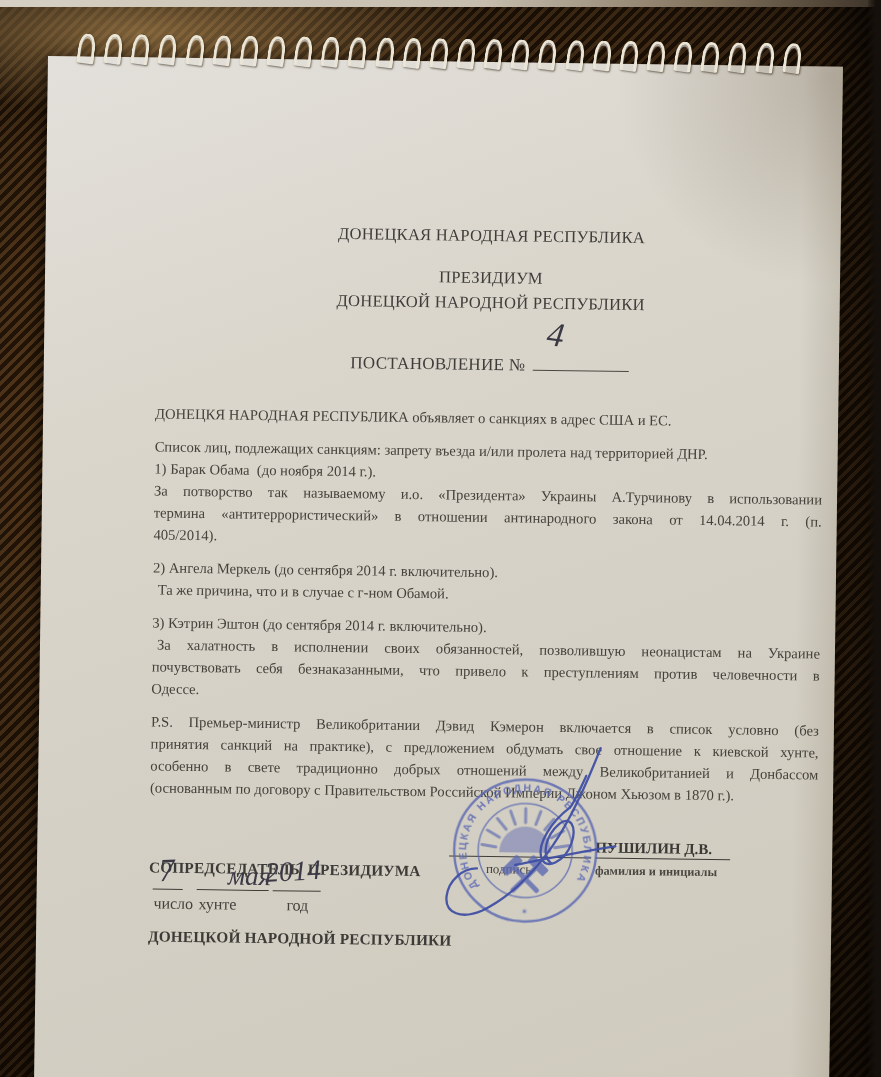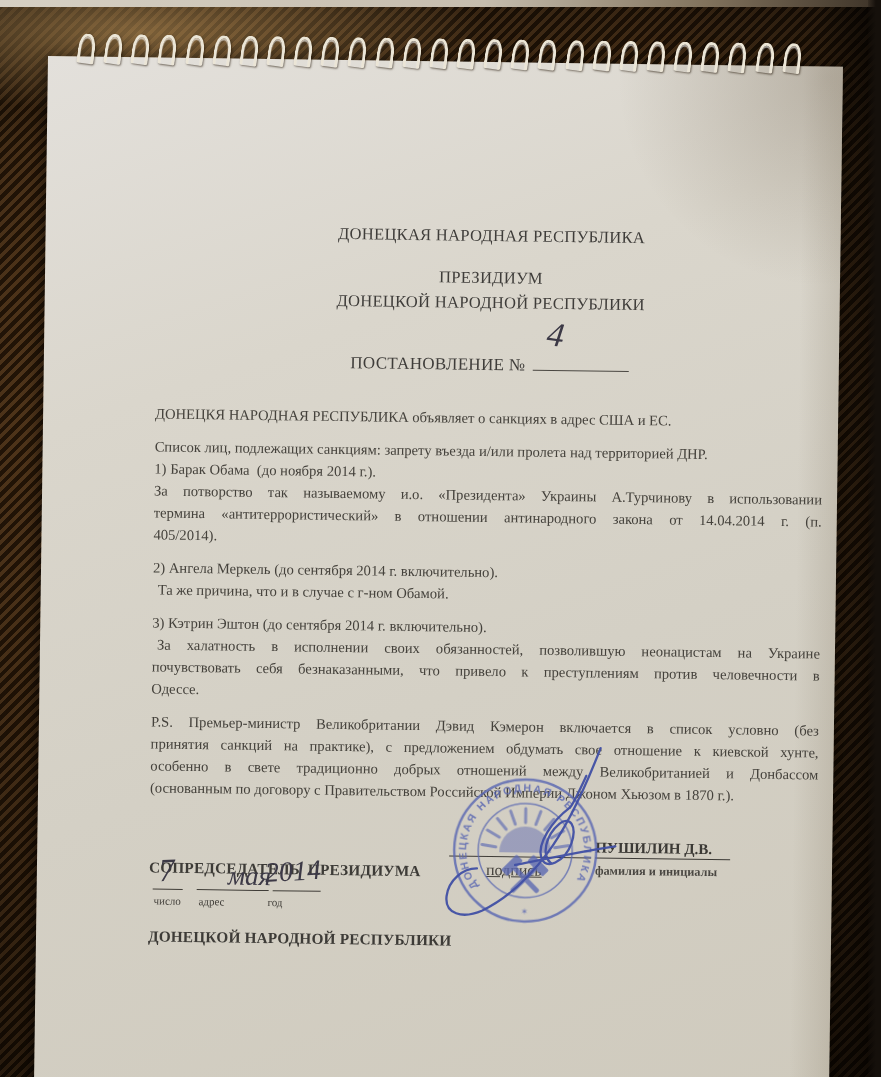--- a/index.html
+++ b/index.html
@@ -63,34 +63,34 @@
   .para-line{line-height:22px;text-align:justify;}
   .stretch{text-align-last:justify;}
   .ind{padding-left:5px;}
   .ws{white-space:pre-wrap;}
   
   .sig-area{position:relative;height:330px;}
   .sig-left{font-weight:bold;font-size:15.3px;line-height:23px;color:#3d3b37;
     letter-spacing:.2px;white-space:pre-wrap;}
   .sign-line{position:absolute;left:300px;top:24px;width:142px;height:18px;
     border-bottom:1.5px solid #403d38;z-index:1;}
-  .sign-caption{position:absolute;left:337px;top:47px;font-size:16px;
-    color:#44413c;z-index:1;text-decoration:underline;}
+  .sign-caption{position:absolute;left:337px;top:47px;font-size:13px;
+    color:#44413c;z-index:1;}
   .sig-name{position:absolute;left:446px;top:24px;font-weight:bold;font-size:15px;
     color:#3b3935;border-bottom:1.6px solid #3b3935;padding:0 18px 1px 0;z-index:1;}
   .name-caption{position:absolute;left:446px;top:48px;font-size:12.3px;
     font-weight:bold;color:#4a4742;z-index:1;}
   .d-line{position:absolute;top:79px;height:0;border-bottom:1.6px solid #403d38;}
   .d-day{left:4px;width:30px;} .d-month{left:48px;width:72px;} .d-year{left:124px;width:48px;}
   .hd{position:absolute;z-index:1;}
   .hd-day{left:10px;top:42px;font-size:32px;transform:rotate(-4deg);}
   .hd-month{left:52px;top:50px;font-size:27px;margin-left:27px;}
   .hd-year{left:116px;top:44px;font-size:28px;transform:rotate(-4deg);}
-  .d-cap{position:absolute;top:85px;font-size:11px;color:#44413c;}
-  .c-day{left:5px;} .c-month{left:50px;} .c-year{left:119px;}
+  .d-cap{position:absolute;top:85px;font-size:16px;color:#44413c;}
+  .c-day{left:5px;} .c-month{left:50px;} .c-year{left:138px;}
   .stamp{position:absolute;left:301px;top:-39px;width:150px;height:150px;z-index:2;
     opacity:.92;filter:blur(.35px);}
   .signature{position:absolute;left:270px;top:-72px;width:200px;height:190px;z-index:3;}
 </style>
 </head>
 <body>
 
 <div class="fabric"></div>
 <div class="photo-top-strip"></div>
 <div class="photo-right-edge"></div>
@@ -183,21 +183,21 @@
       <div class="sig-name">ПУШИЛИН Д.В.</div>
       <div class="name-caption">фамилия и инициалы</div>
 
       <div class="d-line d-day"></div>
       <div class="d-line d-month"></div>
       <div class="d-line d-year"></div>
       <div class="hand hd hd-day">7</div>
       <div class="hand hd hd-month">мая</div>
       <div class="hand hd hd-year">2014</div>
       <div class="d-cap c-day">число</div>
-      <div class="d-cap c-month">адрес</div>
+      <div class="d-cap c-month">хунте</div>
       <div class="d-cap c-year">год</div>
 
       <svg class="stamp" viewBox="0 0 150 150">
         <g stroke="#5b68b2" fill="none">
           <circle cx="75" cy="75" r="71" stroke-width="2.4" opacity="0.9"></circle>
           <circle cx="75" cy="75" r="47" stroke-width="1.5" opacity="0.85"></circle>
         </g>
         <defs>
           <path id="ringPath" d="M 29.8 112.9 A 59 59 0 0 1 75 16 A 59 59 0 0 1 120.2 112.9"></path>
         </defs>

